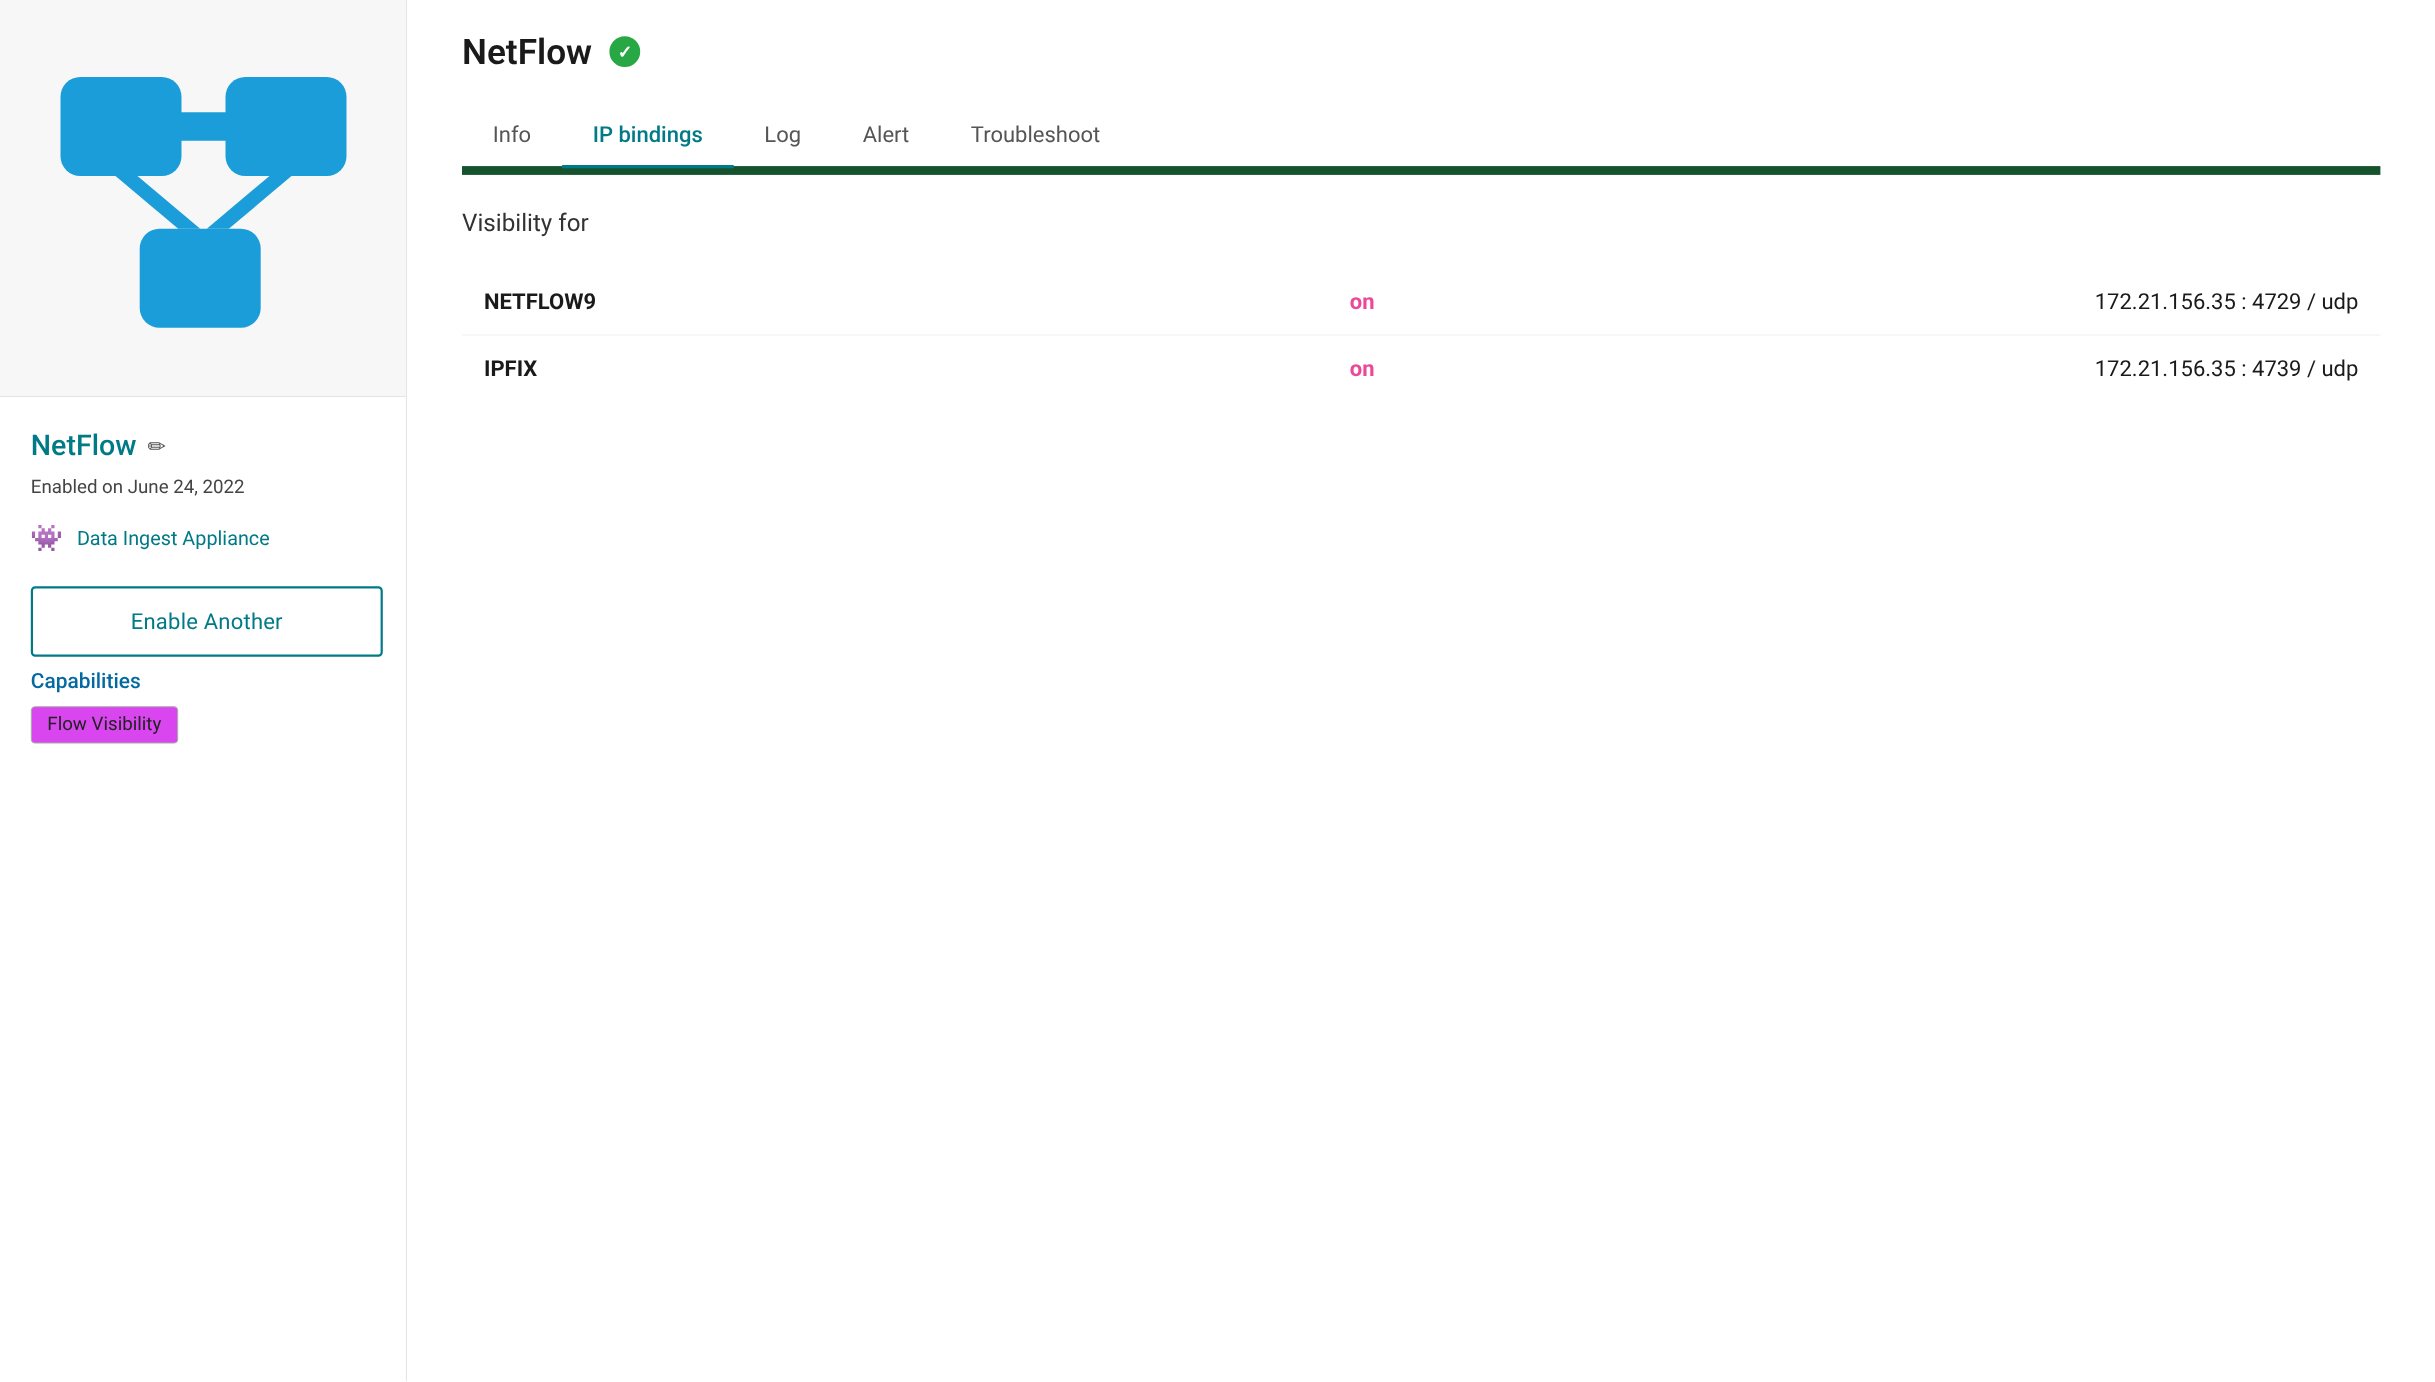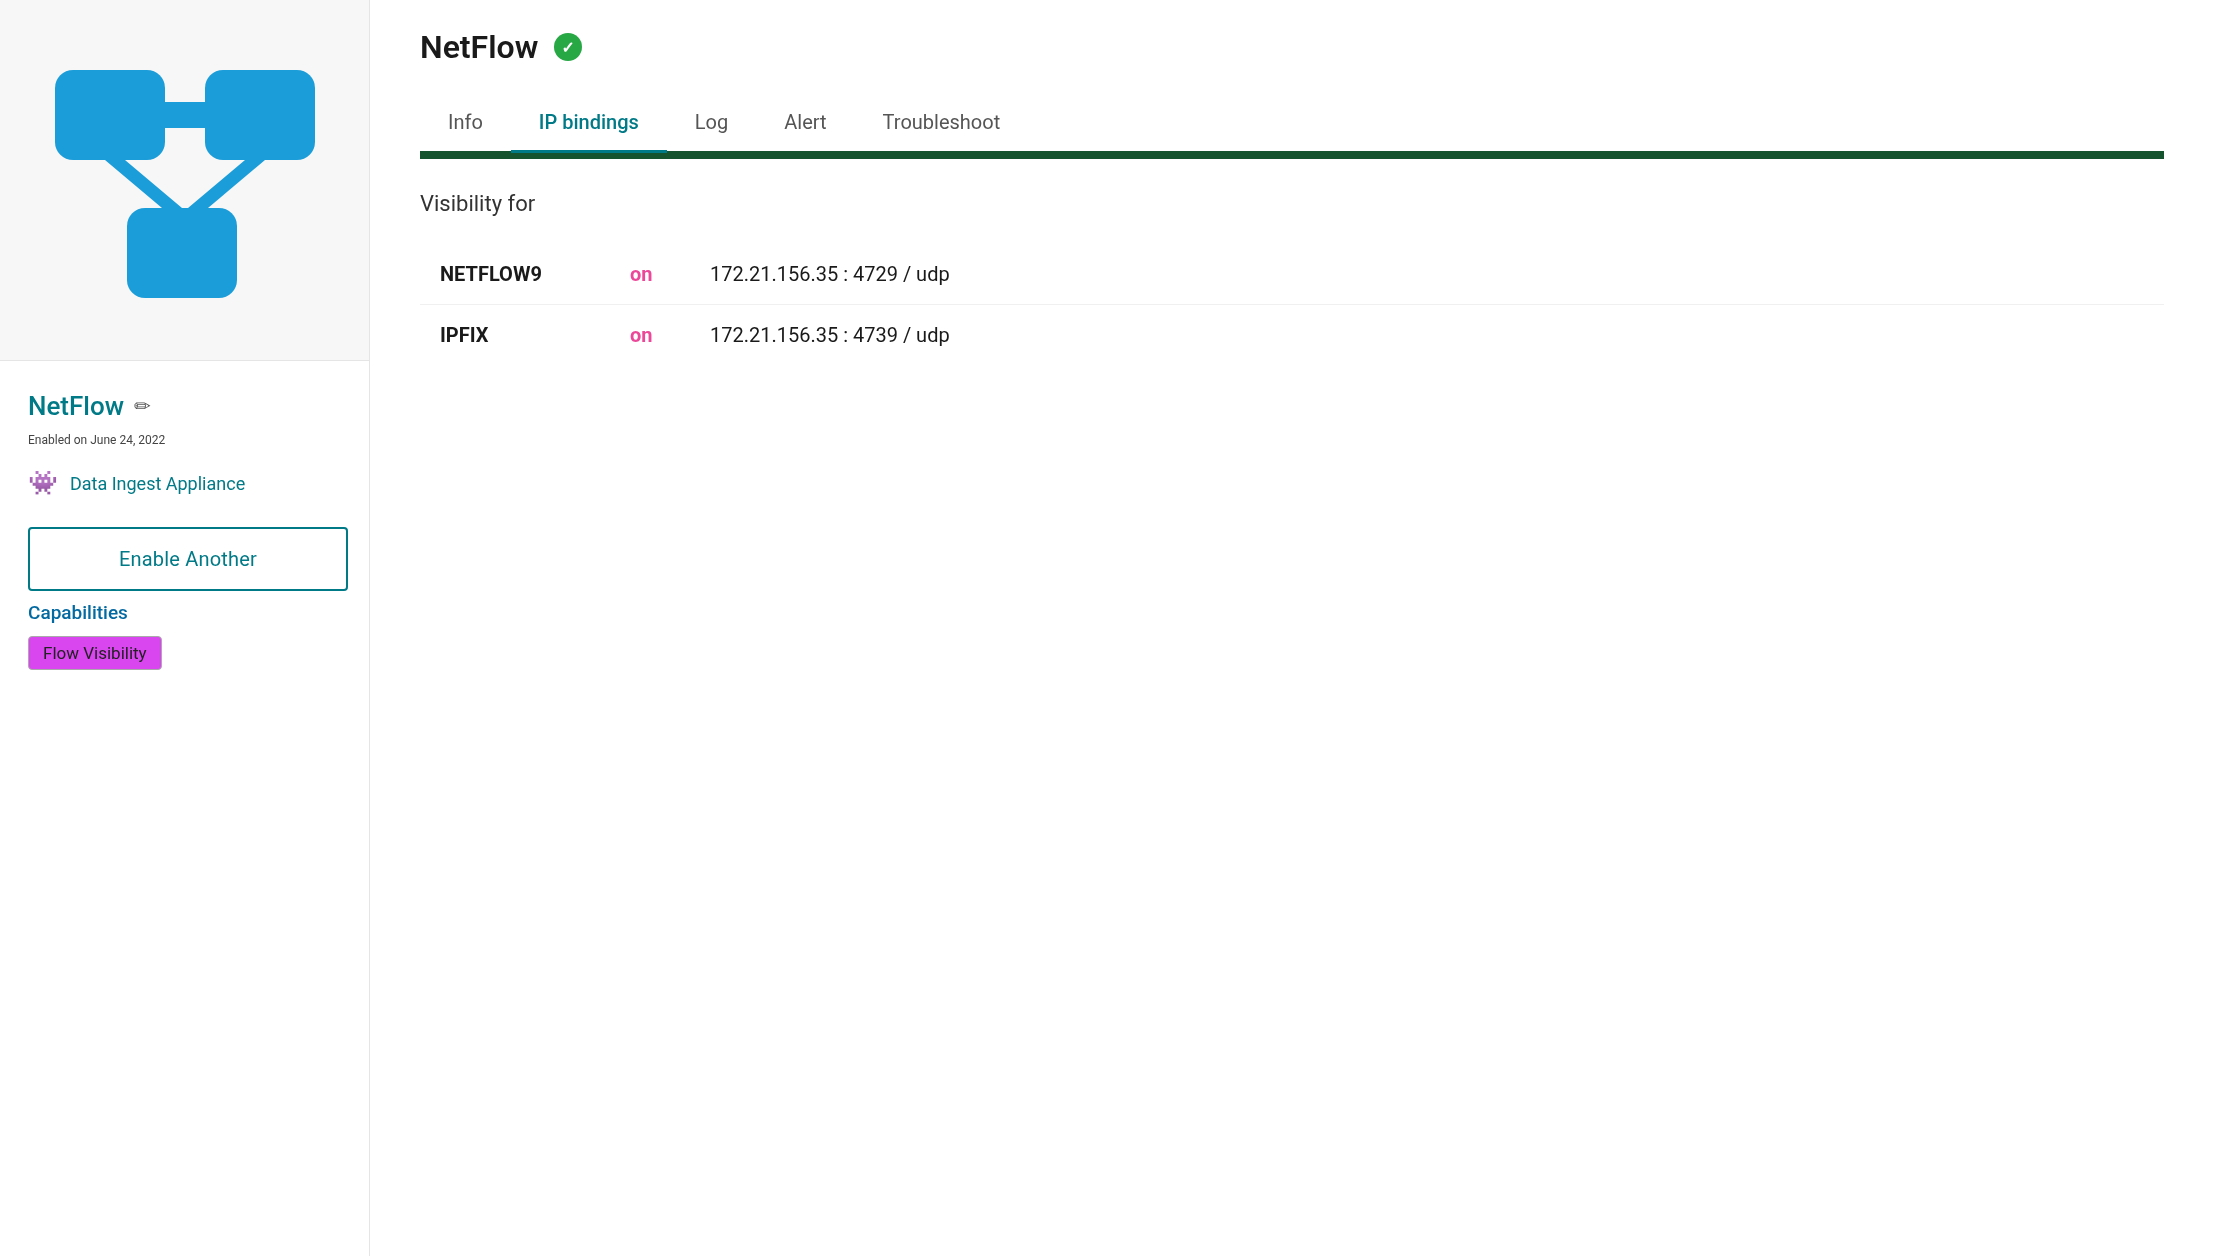--- a/index.html
+++ b/index.html
@@ -68,21 +68,21 @@
     }
 
     .edit-icon {
       color: #555;
       font-size: 20px;
       cursor: pointer;
     }
 
     .enabled-date {
       color: #444;
-      font-size: 12px;
+      font-size: 17px;
       margin-bottom: 22px;
     }
 
     .appliance-row {
       display: flex;
       align-items: center;
       gap: 12px;
       margin-bottom: 30px;
     }
 
@@ -199,21 +199,21 @@
     .listening-header {
       font-size: 22px;
       color: #333;
       margin-bottom: 28px;
     }
 
     .binding-row {
       display: flex;
       align-items: center;
       padding: 18px 20px;
-      gap: 30px;
+      justify-content: space-between;
     }
 
     .binding-row + .binding-row {
       border-top: 1px solid #f0f0f0;
     }
 
     .binding-protocol {
       font-weight: 700;
       font-size: 20px;
       min-width: 160px;

